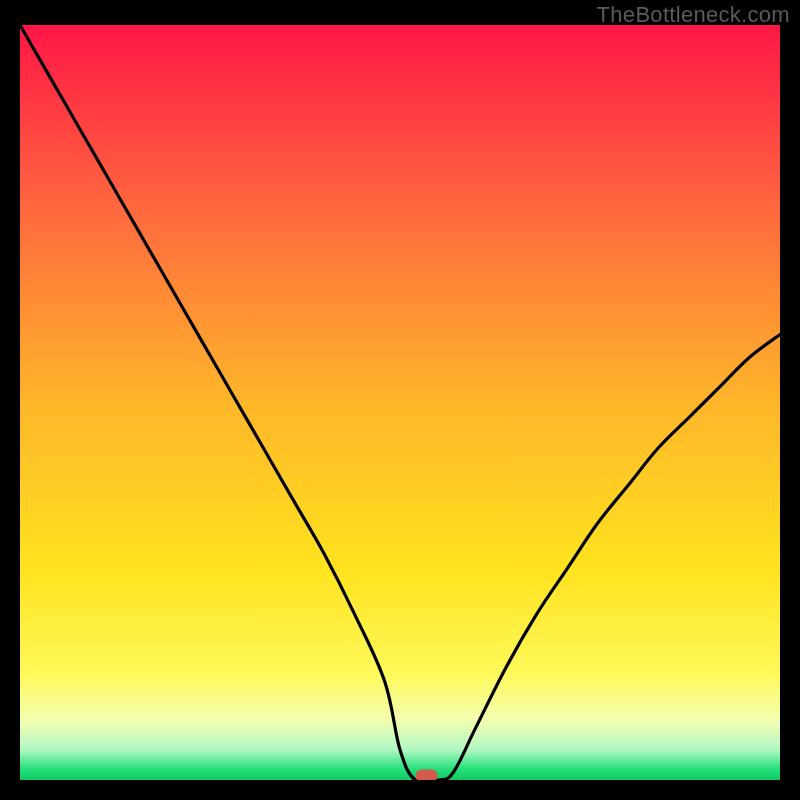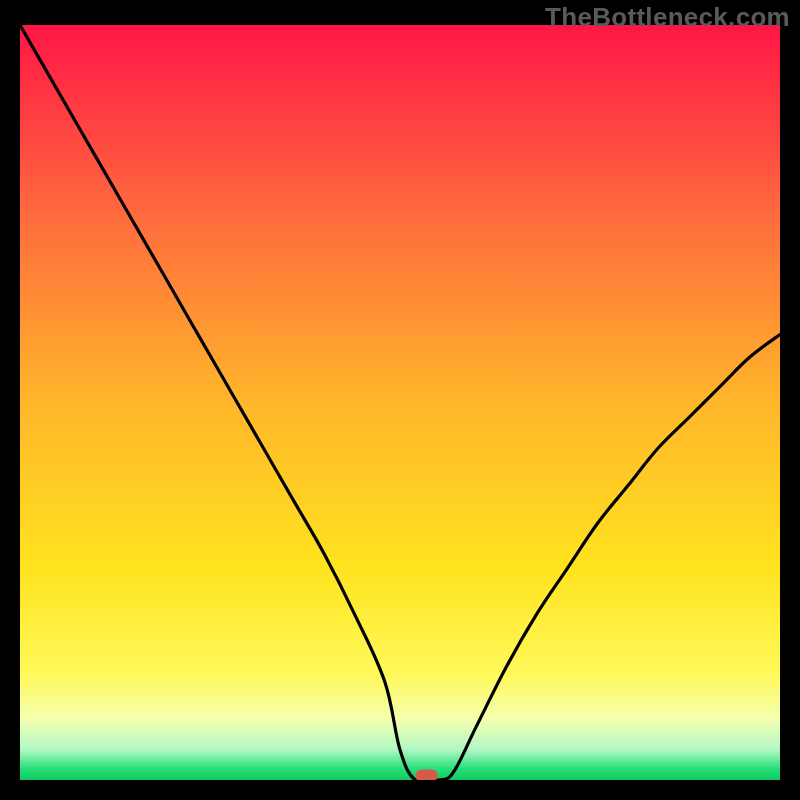--- a/index.html
+++ b/index.html
@@ -15,22 +15,22 @@
     position: relative;
     width: 800px;
     height: 800px;
     background: #000;
   }
   .watermark {
     position: absolute;
     top: 2px;
     right: 10px;
     color: #5a5a5a;
-    font-size: 26px;
-    font-weight: 700;
+    font-size: 22px;
+    font-weight: 400;
     letter-spacing: 0.3px;
     z-index: 5;
   }
   .plot-area {
     position: absolute;
     left: 20px;
     top: 25px;
     width: 760px;
     height: 755px;
   }

